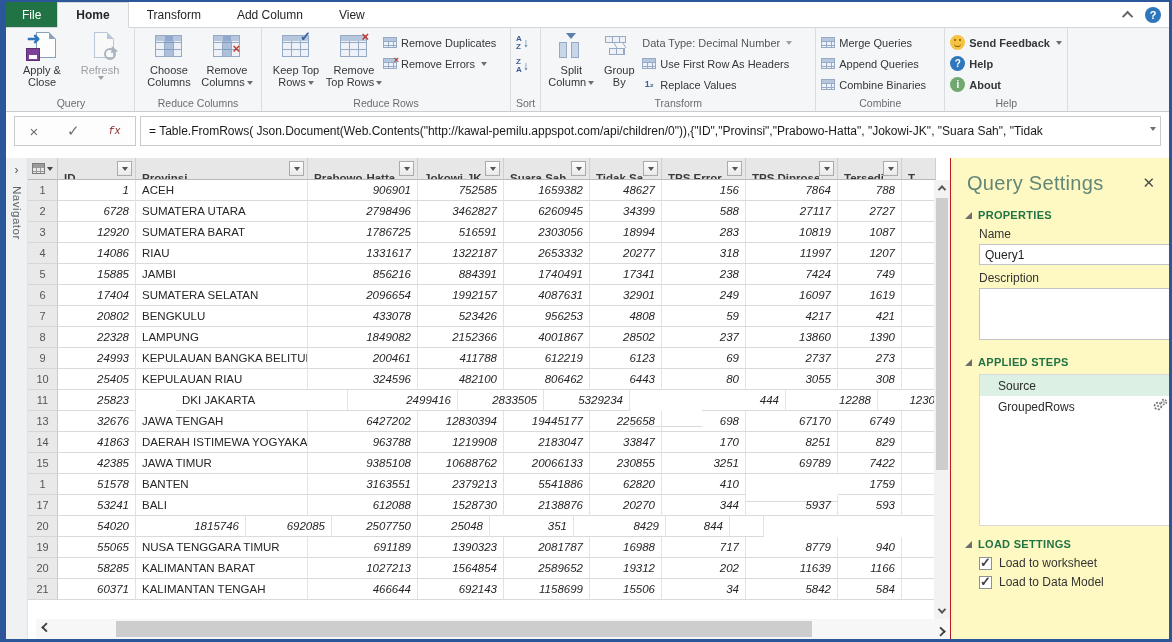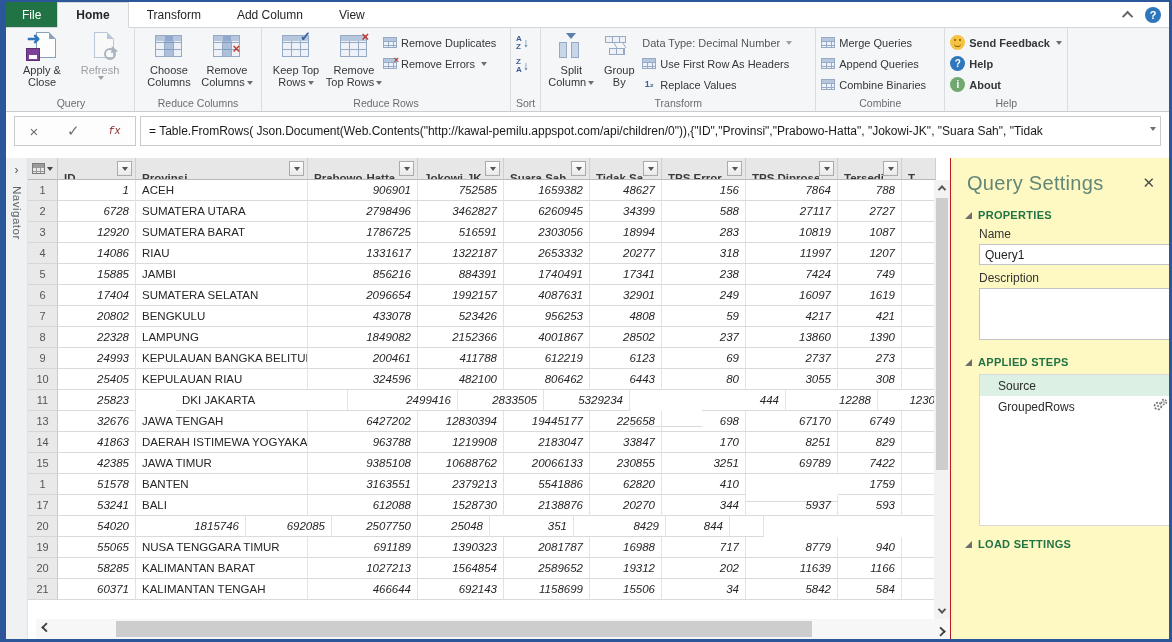--- a/index.html
+++ b/index.html
@@ -729,15 +729,25 @@
                 <circle cx="12" cy="4" r="2.4" fill="none" stroke="#777" stroke-width="1.6" stroke-dasharray="1.6 1.2"></circle>
                 <circle cx="12" cy="4" r=".8" fill="#777"></circle>
               </svg></span>
           </div>
         </div>
 
       <div class="qsection" style="margin-top:12px;">
         <span class="coltri"></span>
         <span>LOAD SETTINGS</span>
       </div>
+      <div id="loadopts">
+          <div class="loadopt">
+            <span class="cbx"></span>
+            <span>Load to worksheet</span>
+          </div>
+          <div class="loadopt">
+            <span class="cbx"></span>
+            <span>Load to Data Model</span>
+          </div>
+        </div>
     </div>
   </div>
 </div>
 
 </body></html>

